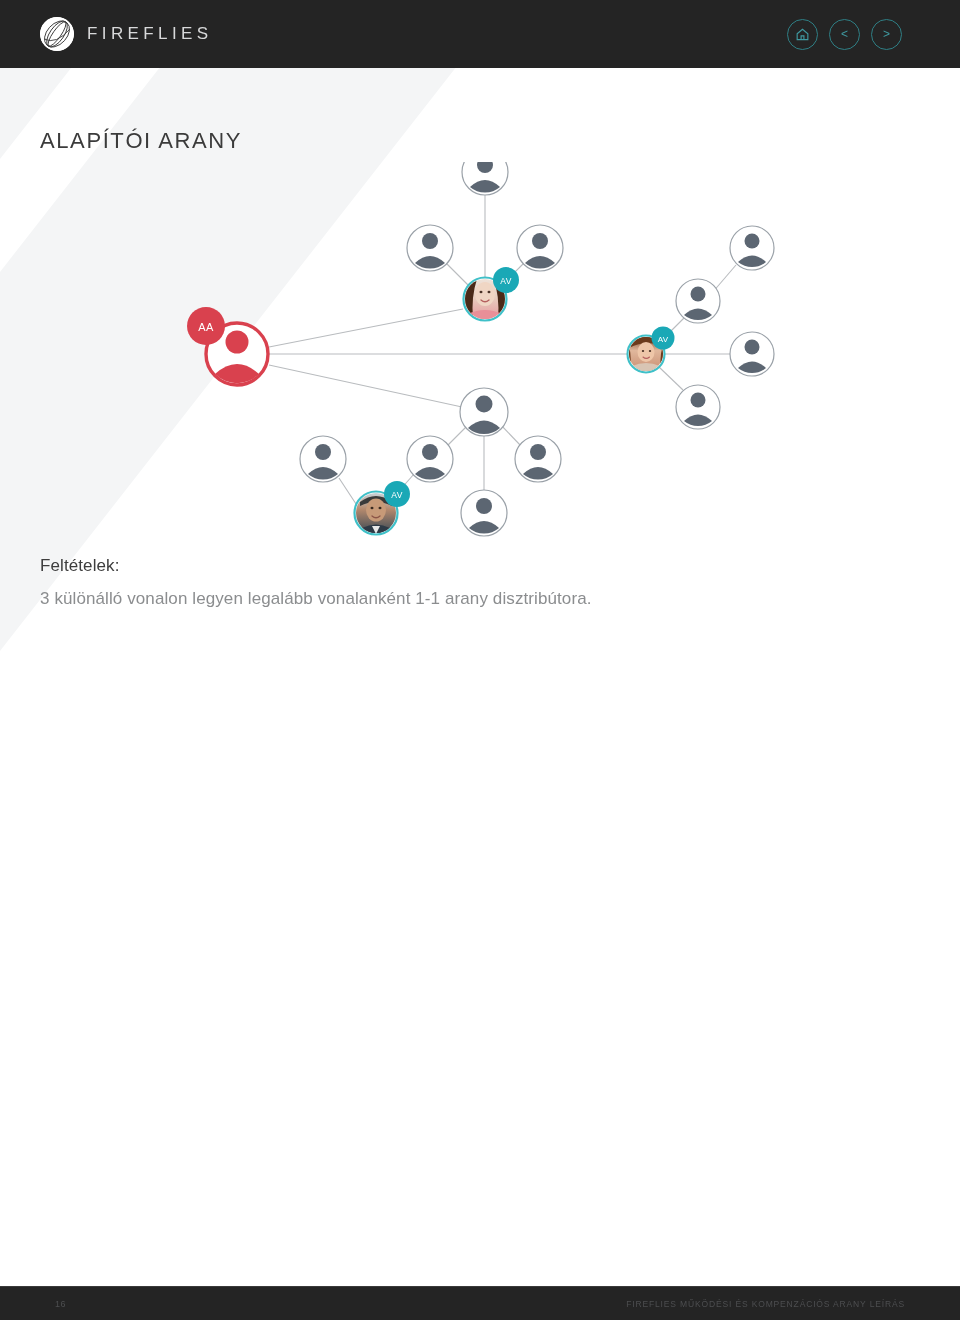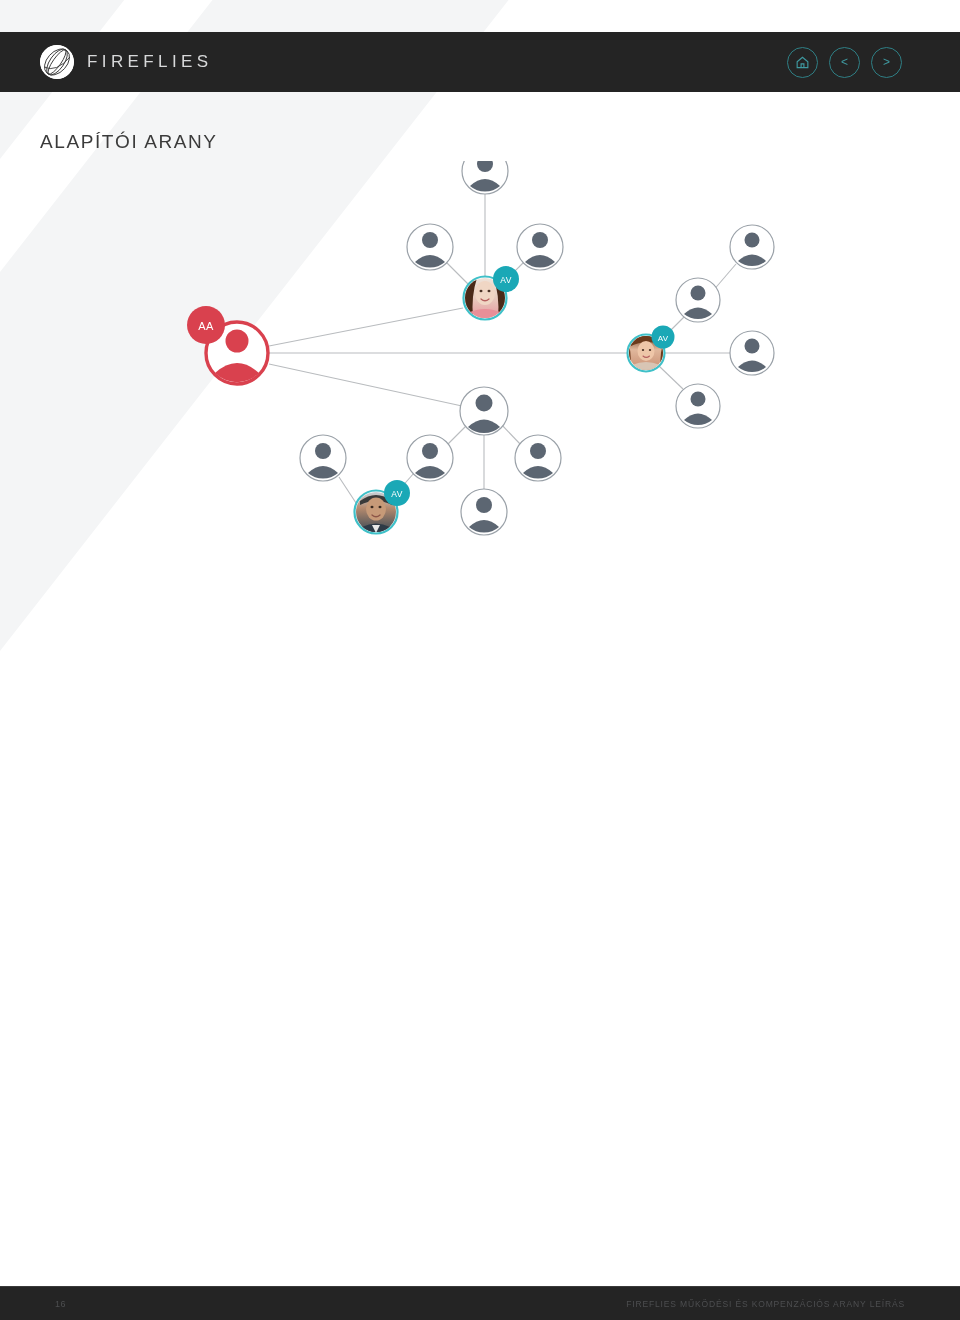--- a/index.html
+++ b/index.html
@@ -24,25 +24,24 @@
   }
   .s1{ left:-80px;  top:-260px; width:120px;  height:2300px; }
   .s2{ left:120px;  top:-460px; width:70px;   height:2300px; background:#f7f8f9;}
   .s3{ left:430px;  top:-700px; width:190px;  height:2500px; background:#f6f7f8;}
   .s4{ left:900px;  top:-880px; width:150px;  height:2600px; background:#f5f6f7;}
   .s5{ left:1160px; top:-980px; width:90px;   height:2600px; background:#f7f8f9;}
 
   
   .header{
     position:relative; z-index:5;
-    height:60px; width:960px;
+    height:68px; width:960px;
     background:#242424;
     display:flex; align-items:center;
     padding:0 58px 0 40px;
-    margin-top:32px;
   }
   .brand{ display:flex; align-items:center; gap:13px; }
   .logo-mark{
     width:34px; height:34px; border-radius:50%;
     background:#ffffff; position:relative; overflow:hidden;
     flex:0 0 auto;
   }
   .logo-mark svg{ position:absolute; inset:0; }
   .brand-name{
     color:#d8d9da; font-size:17px; letter-spacing:4.4px;
@@ -59,22 +58,22 @@
   .nav-btn svg{ display:block; }
   .nav-btn span{
     font-size:12px; color:#3f9aa1; line-height:1;
     font-family:"Liberation Sans", sans-serif;
   }
 
   
   .page{ position:relative; z-index:3; padding:0 40px; }
 
   .page-title{
-    margin-top:39px;
-    font-size:19px;
+    margin-top:60px;
+    font-size:22px;
     letter-spacing:1.6px;
     color:#3b3b3b;
     font-weight:400;
   }
 
   
   .diagram-wrap{
     position:relative;
     width:880px; height:390px;
     margin-top:8px;
@@ -333,19 +332,23 @@
           <path d="M362 366 q14 -7 28 0 v6 h-28 z" fill="#2e3a46"></path>
           <path d="M372 364 l4 8 l4 -8 z" fill="#e8e8e8"></path>
         </g>
         <circle cx="397" cy="332" r="13" fill="#1aa8b6"></circle>
         <text x="397" y="336" text-anchor="middle" font-family="Liberation Sans, sans-serif" font-size="8.5" fill="#ffffff" letter-spacing="0.3">AV</text>
       </g>
 
     </svg>
   </div>
 
+  <div class="conditions">
+    <div class="cond-label">Feltételek:</div>
+    <div class="cond-text">3 különálló vonalon legyen legalább vonalanként 1-1 arany disztribútora.</div>
+  </div>
 
 </div>
 
 <div class="footer">
   <div class="page-num">16</div>
   <div class="footer-title">FIREFLIES MŰKÖDÉSI ÉS KOMPENZÁCIÓS ARANY LEÍRÁS</div>
 </div>
 
 </body></html>

